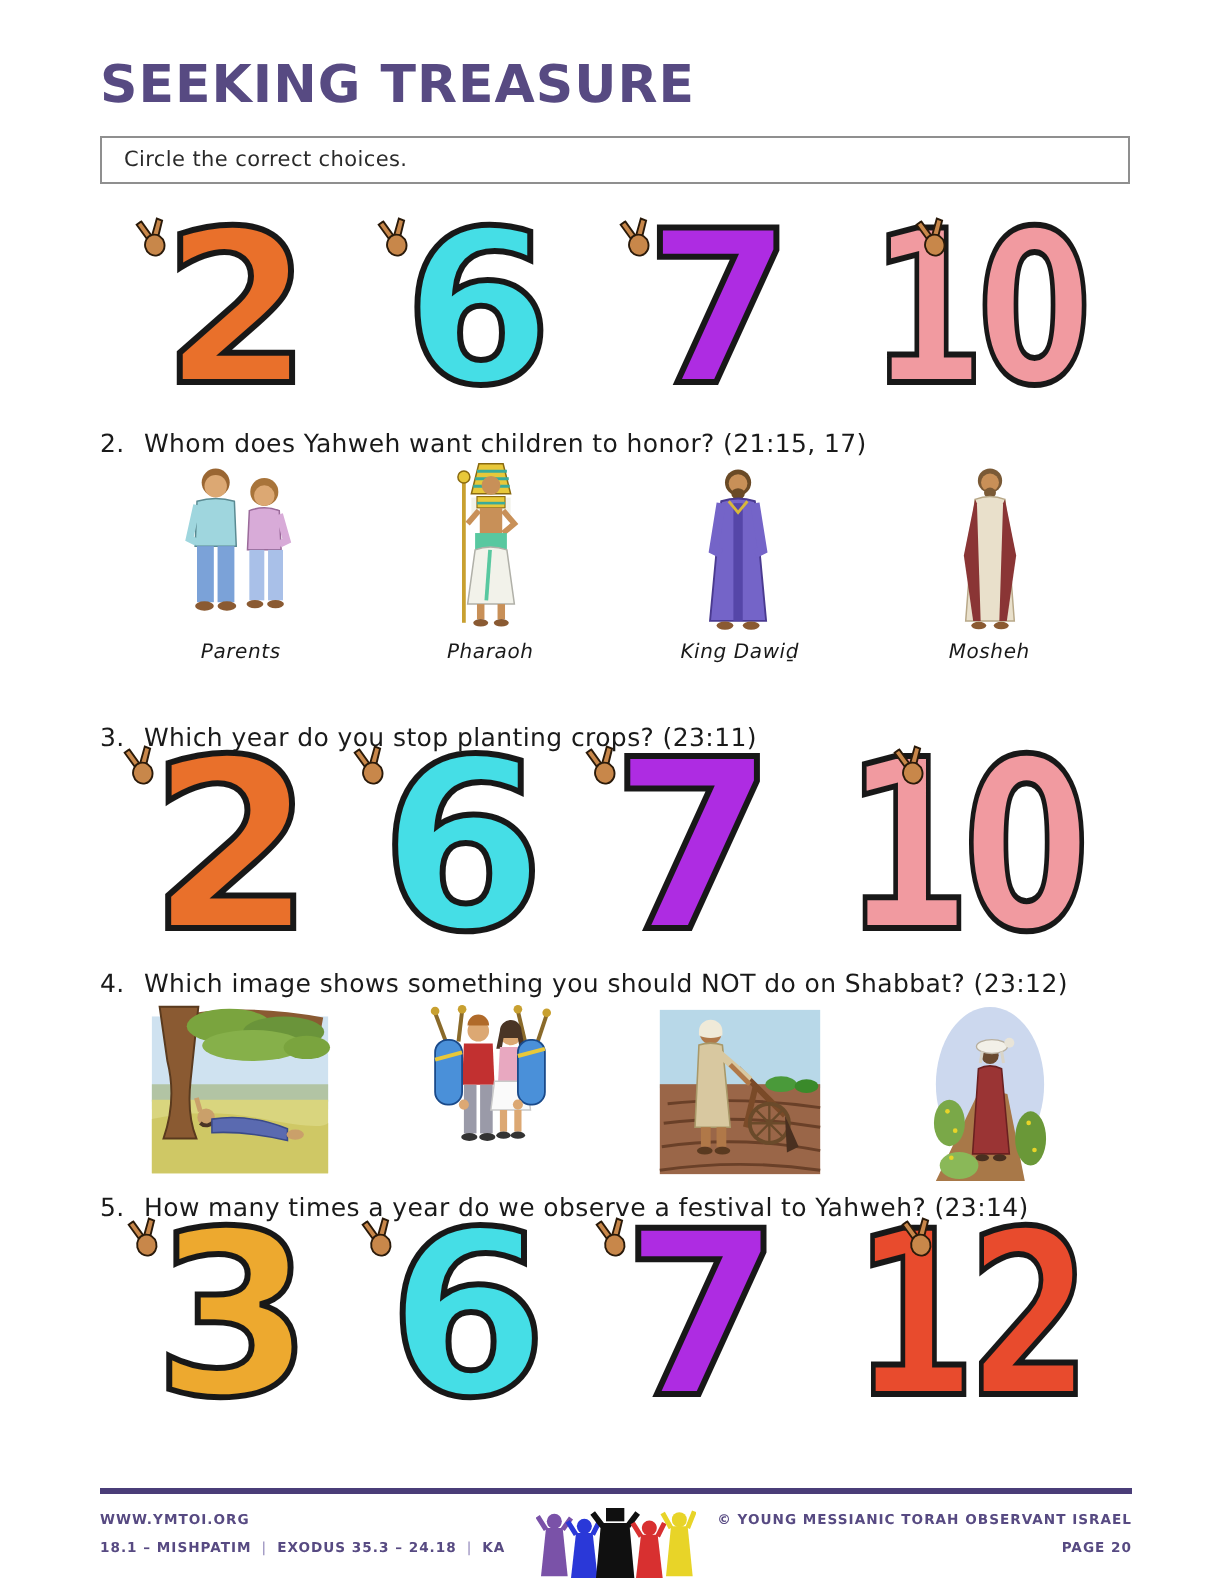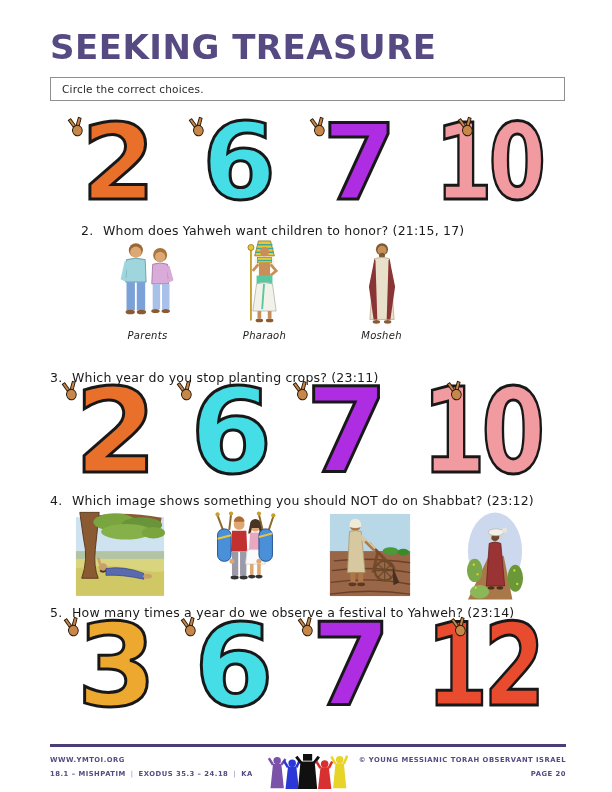--- a/index.html
+++ b/index.html
@@ -1,20 +1,20 @@
 <!DOCTYPE html>
 <html><head>
 <meta charset="utf-8">
 <style>
   html,body{margin:0;padding:0;background:#ffffff;}
   body{width:612px;height:792px;font-family:"DejaVu Sans",sans-serif;color:#1f1f1f;position:relative;overflow:hidden;}
   .page{position:relative;width:612px;height:792px;}
   .content{padding:30px 47px 0 50px;}
 
-  .title{font-size:34px;font-weight:bold;color:#574a82;letter-spacing:0.5px;line-height:1.05;margin:0;}
+  .title{font-size:26px;font-weight:bold;color:#574a82;letter-spacing:0.5px;line-height:1.05;margin:0;}
 
   .instruction-box{margin-top:11px;border:1.3px solid #8f8f8f;border-radius:0;padding:5px 11px;font-size:10.5px;color:#2a2a2a;letter-spacing:0.2px;}
 
   .question{margin-top:0;}
   .q-text{font-size:12.5px;color:#1a1a1a;letter-spacing:0.2px;}
   .q-num{display:inline-block;width:22px;}
 
   .options{display:grid;grid-template-columns:repeat(4,1fr);justify-items:center;align-items:end;padding:0 8px;}
   .option{display:flex;flex-direction:column;align-items:center;justify-content:flex-end;cursor:pointer;}
 
@@ -98,21 +98,21 @@
           <span class="numwrap">
               <svg class="hand-svg" viewBox="0 0 16 19">
                 <use href="#peace-hand"></use>
               </svg>
               <span class="num" style="color: rgb(241, 154, 160);">10</span>
             </span>
         </div>
       </div>
     </div>
 
-    <div class="question" style="margin-top:17px;margin-left:31px;">
+    <div class="question" style="margin-top:17px;">
       <div class="q-text">
         <span class="q-num">2.</span><span>Whom does Yahweh want children to honor? (21:15, 17)</span>
       </div>
       <div class="options img-row">
 
         <div class="option">
           <svg viewBox="0 0 70 92" width="66" height="86">
             <circle cx="22" cy="11" r="7.5" fill="#9a6632"></circle>
             <circle cx="22" cy="13" r="6" fill="#dca873"></circle>
             <path d="M12 21 Q22 18 32 21 L33 45 L11 45 Z" fill="#9fd6de" stroke="#5a8a92" stroke-width="0.8"></path>
@@ -151,20 +151,35 @@
             <path d="M19 47 Q27 44 36 47 L40 76 L15 76 Z" fill="#f2f2ea" stroke="#b0b0a8" stroke-width="0.8"></path>
             <path d="M27 47 L25 74" stroke="#58c8a0" stroke-width="2"></path>
             <rect x="20" y="76" width="4" height="8" fill="#c89058"></rect>
             <rect x="31" y="76" width="4" height="8" fill="#c89058"></rect>
             <ellipse cx="22" cy="86" rx="4" ry="2" fill="#8a5a32"></ellipse>
             <ellipse cx="33" cy="86" rx="4" ry="2" fill="#8a5a32"></ellipse>
           </svg>
           <div class="img-label">Pharaoh</div>
         </div>
 
+        <div class="option">
+          <svg viewBox="0 0 45 92" width="43" height="86">
+            <circle cx="22" cy="11" r="7" fill="#6a4a26"></circle>
+            <circle cx="22" cy="11.5" r="5" fill="#c89058"></circle>
+            <ellipse cx="22" cy="17" rx="3.6" ry="3" fill="#6a4a26"></ellipse>
+            <path d="M13 21 Q22 18 31 21 L37 85 L7 85 Z" fill="#7464c8" stroke="#4a3a90" stroke-width="1"></path>
+            <rect x="19.5" y="22" width="5" height="63" fill="#5546a8"></rect>
+            <path d="M17 21 L22 27 L27 21" fill="none" stroke="#d8b83a" stroke-width="1.5"></path>
+            <path d="M13 22 L9 47 L13 49" fill="none" stroke="#7464c8" stroke-width="5"></path>
+            <path d="M31 22 L35 47 L31 49" fill="none" stroke="#7464c8" stroke-width="5"></path>
+            <ellipse cx="15" cy="87.5" rx="4.5" ry="2.2" fill="#8a5a32"></ellipse>
+            <ellipse cx="29" cy="87.5" rx="4.5" ry="2.2" fill="#8a5a32"></ellipse>
+          </svg>
+          <div class="img-label">King Dawiḏ</div>
+        </div>
 
         <div class="option">
           <svg viewBox="0 0 40 92" width="38" height="86">
             <circle cx="20" cy="10" r="6.5" fill="#7a5a36"></circle>
             <circle cx="20" cy="11" r="4.8" fill="#c89058"></circle>
             <ellipse cx="20" cy="16.5" rx="3.2" ry="2.8" fill="#7a5a36"></ellipse>
             <path d="M12 20 Q20 17 28 20 L33 85 L7 85 Z" fill="#e9e0cb" stroke="#b8a888" stroke-width="0.8"></path>
             <path d="M12 20 L6 50 L11 85 L15 85 L13 22 Z" fill="#8a3535"></path>
             <path d="M28 20 L34 50 L29 85 L25 85 L27 22 Z" fill="#8a3535"></path>
             <ellipse cx="14" cy="87.5" rx="4" ry="2" fill="#8a5a32"></ellipse>

